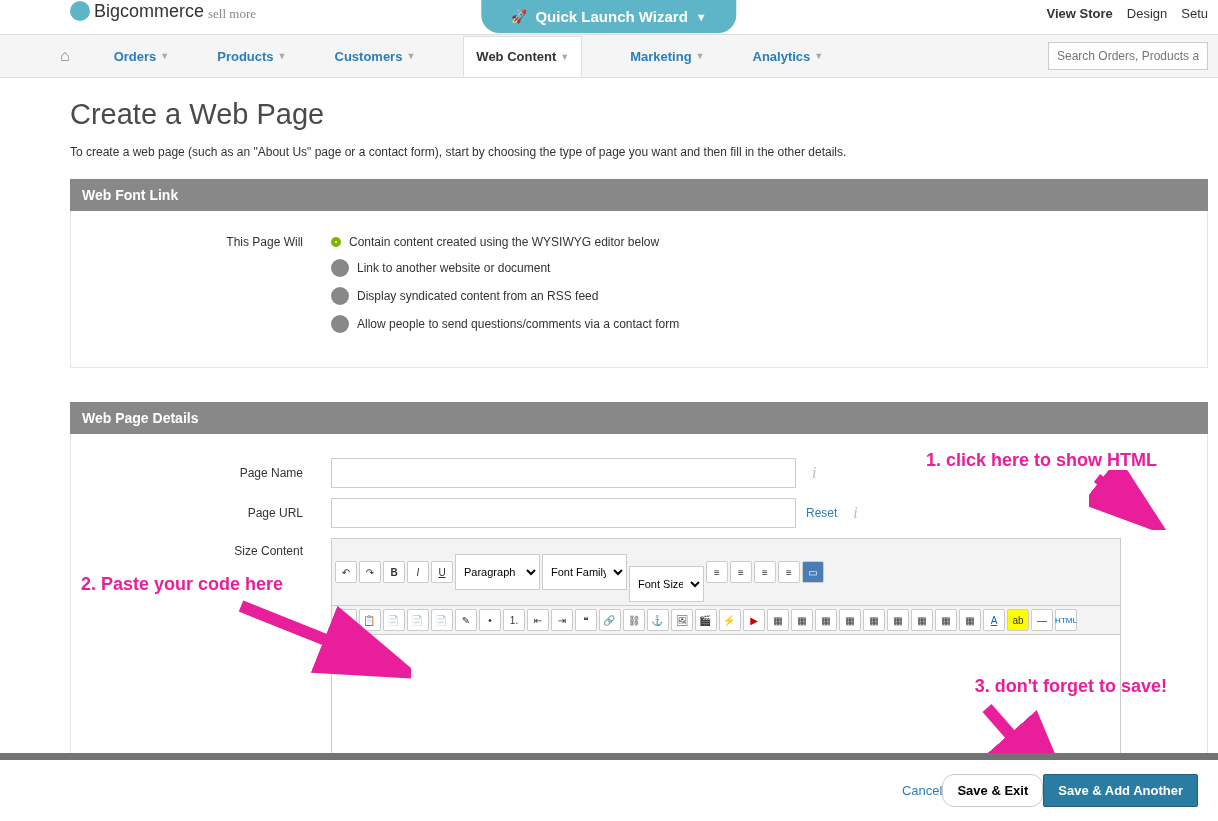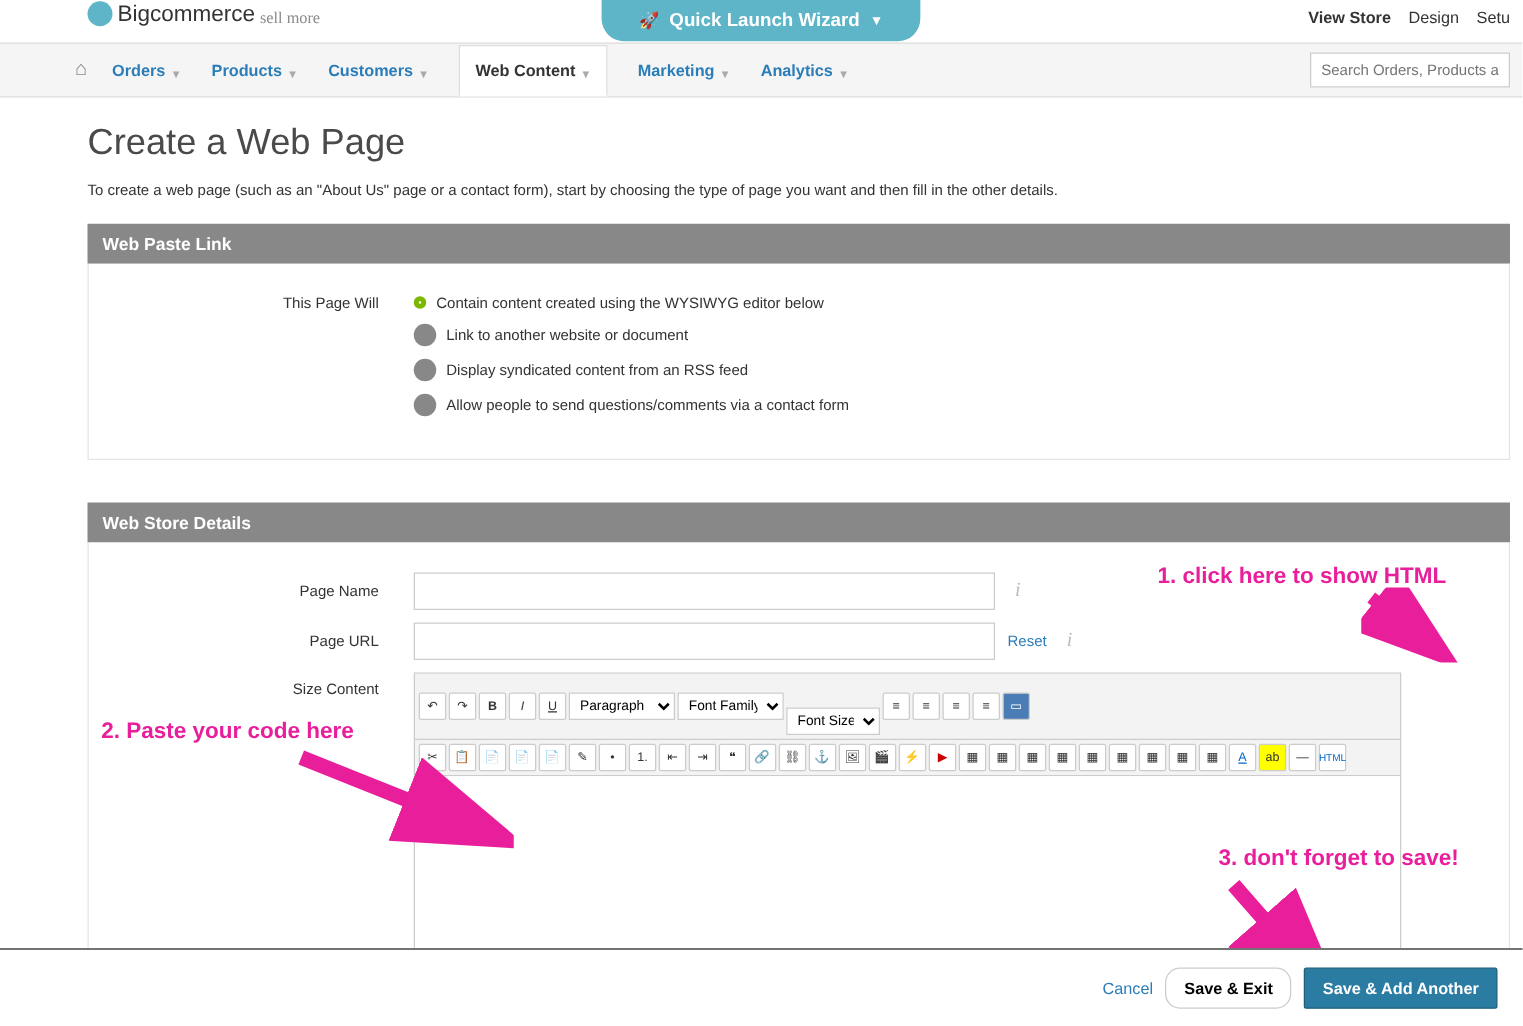--- a/index.html
+++ b/index.html
@@ -10,21 +10,21 @@
     .logo-text { font-size: 18px; color: #333; }
     .logo-sub { font-family: cursive; font-size: 13px; color: #8a8a8a; margin-left: 4px; margin-top: 6px; }
     .wizard { position: absolute; left: 50%; transform: translateX(-50%); background: #5eb5c7; color: #fff; padding: 8px 30px; border-radius: 0 0 18px 18px; display: flex; align-items: center; gap: 8px; font-weight: bold; font-size: 15px; }
     .wizard .rocket { font-size: 13px; }
     .wizard .chev { font-size: 11px; }
     .top-links { position: absolute; right: 10px; top: 6px; display: flex; gap: 14px; font-size: 13px; color: #333; }
     .top-links span:first-child { font-weight: bold; }
 
     .navbar { background: #f5f5f5; border-top: 1px solid #ddd; border-bottom: 1px solid #ddd; display: flex; align-items: center; padding: 0 10px 0 60px; height: 44px; margin-top: 0; }
     .home-icon { color: #888; font-size: 16px; margin-right: 20px; }
-    .nav-item { color: #2a7db8; font-weight: bold; font-size: 13px; margin-right: 24px; display: flex; align-items: flex-end; gap: 4px; }
+    .nav-item { color: #2a7db8; font-weight: bold; font-size: 13px; margin-right: 24px; display: flex; align-items: center; gap: 4px; margin-left: 24px; }
     .nav-item .caret { font-size: 9px; color: #aaa; }
     .nav-item.active { background: #fff; border: 1px solid #ddd; border-bottom: 1px solid #fff; padding: 12px 12px; margin-bottom: -1px; color: #333; }
     .nav-search { margin-left: auto; }
     .nav-search input { border: 1px solid #ccc; padding: 6px 8px; width: 160px; font-size: 12px; }
 
     .content { padding: 20px 10px 90px 70px; max-width: 100%; }
     h1 { font-size: 29px; color: #4a4a4a; font-weight: normal; margin-bottom: 14px; }
     .intro { font-size: 12px; color: #333; margin-bottom: 20px; }
 
     .section-header { background: #888; color: #fff; padding: 8px 12px; font-size: 14px; font-weight: bold; }
@@ -36,27 +36,27 @@
     .radio-dot.selected { background: #fff; border: 4px solid #7ab800; width: 10px; height: 10px; }
     .radio-label { font-size: 12px; }
 
     .text-input { border: 1px solid #ccc; padding: 6px; width: 465px; height: 30px; font-size: 13px; }
     .info-i { color: #bbb; font-style: italic; font-family: Georgia, serif; font-size: 16px; margin-left: 16px; }
     .reset-link { color: #2a7db8; font-size: 12px; margin-left: 10px; }
 
     .editor-box { border: 1px solid #ccc; width: 790px; }
     .editor-toolbar { background: #f3f3f3; border-bottom: 1px solid #ccc; padding: 3px; display: flex; flex-wrap: wrap; gap: 2px; align-items: center; }
     .tb-btn { width: 22px; height: 22px; border: 1px solid #ccc; background: #fff; display: inline-flex; align-items: center; justify-content: center; font-size: 10px; border-radius: 2px; cursor: pointer; }
-    .tb-sel { border: 1px solid #ccc; background: #fff; height: 22px; font-size: 11px; padding: 0 4px; }
+    .tb-sel { border: 1px solid #ccc; background: #fff; height: 36px; font-size: 11px; padding: 0 4px; }
     .editor-canvas { height: 200px; background: #fff; }
 
     .annot { position: absolute; color: #e91e9b; font-weight: bold; font-size: 18px; pointer-events: none; }
     .arrow { position: absolute; pointer-events: none; }
 
-    .footer { position: fixed; bottom: 0; left: 0; right: 0; background: #fff; border-top: 2px solid #737373; padding: 14px 20px; display: flex; justify-content: flex-end; gap: 10px; align-items: center; }
+    .footer { position: fixed; bottom: 0; left: 0; right: 0; background: #fff; border-top: 7px solid #737373; padding: 14px 20px; display: flex; justify-content: flex-end; align-items: center; }
     .btn-cancel { color: #2a7db8; font-size: 13px; background: none; border: none; cursor: pointer; }
     .btn-white { background: #fff; border: 1px solid #ccc; padding: 8px 14px; font-size: 13px; font-weight: bold; cursor: pointer; border-radius: 12px; }
     .btn-blue { background: #2b7ca3; color: #fff; border: 1px solid #1f5d7a; padding: 8px 14px; font-size: 13px; font-weight: bold; cursor: pointer; border-radius: 2px; }
 
     .section-gap { height: 34px; }
   </style>
 </head>
 <body>
 
 <div class="topbar">
@@ -105,21 +105,21 @@
     </span>
   <div class="nav-search">
     <input type="text" placeholder="Search Orders, Products and Cu" style="">
   </div>
 </div>
 
 <div class="content" style="position:relative;">
   <h1>Create a Web Page</h1>
   <p class="intro">To create a web page (such as an "About Us" page or a contact form), start by choosing the type of page you want and then fill in the other details.</p>
 
-  <div class="section-header">Web Paste Link</div>
+  <div class="section-header">Web Font Link</div>
   <div class="section-body">
     <div class="form-row">
       <div class="form-label">This Page Will</div>
       <span class="radio-dot selected"></span>
       <span class="radio-label">Contain content created using the WYSIWYG editor below</span>
     </div>
     <div class="form-row">
       <div class="form-label"></div>
       <span class="radio-dot"></span>
       <span class="radio-label">Link to another website or document</span>
@@ -131,21 +131,21 @@
     </div>
     <div class="form-row">
       <div class="form-label"></div>
       <span class="radio-dot"></span>
       <span class="radio-label">Allow people to send questions/comments via a contact form</span>
     </div>
   </div>
 
   <div class="section-gap"></div>
 
-  <div class="section-header">Web Store Details</div>
+  <div class="section-header">Web Page Details</div>
   <div class="section-body" style="position:relative;">
     <div class="form-row">
       <div class="form-label">Page Name</div>
       <input class="text-input" type="text" value="" style="">
       <span class="info-i">i</span>
     </div>
     <div class="form-row">
       <div class="form-label">Page URL</div>
       <input class="text-input" type="text" value="" style="">
       <span class="reset-link">Reset</span>

